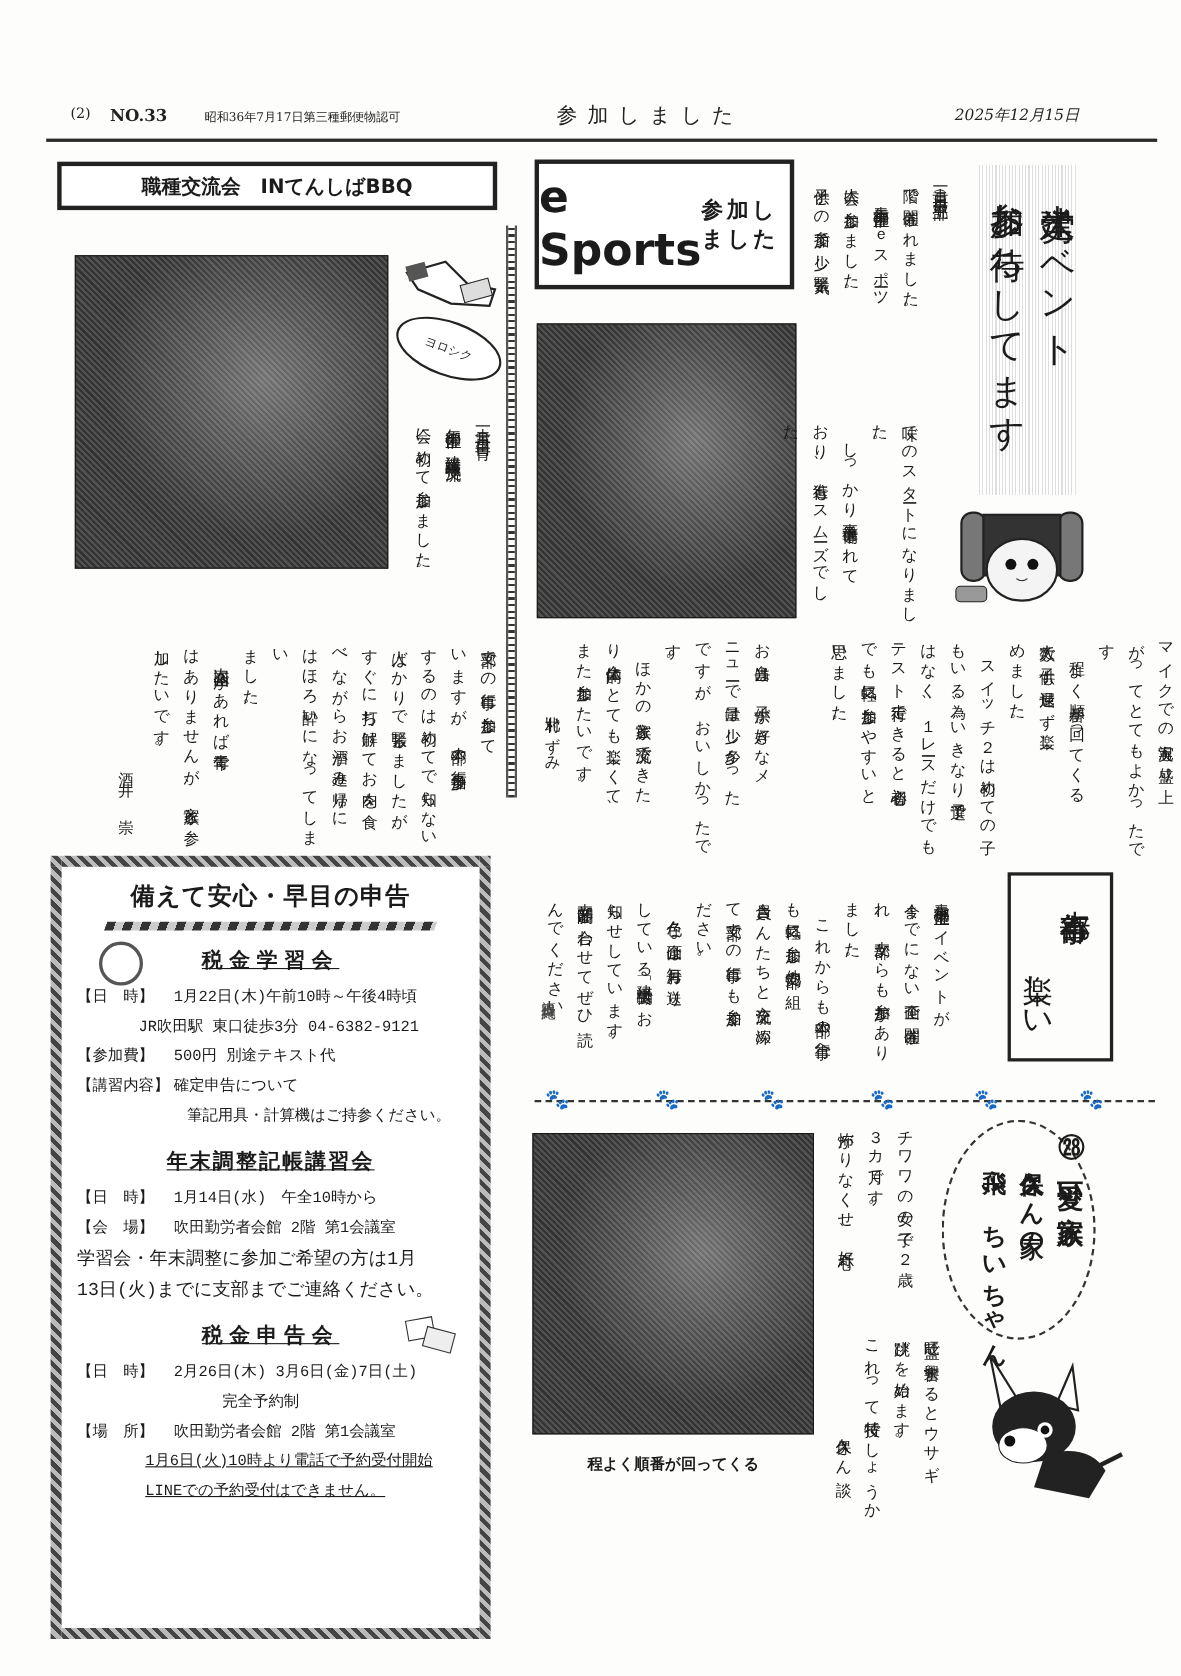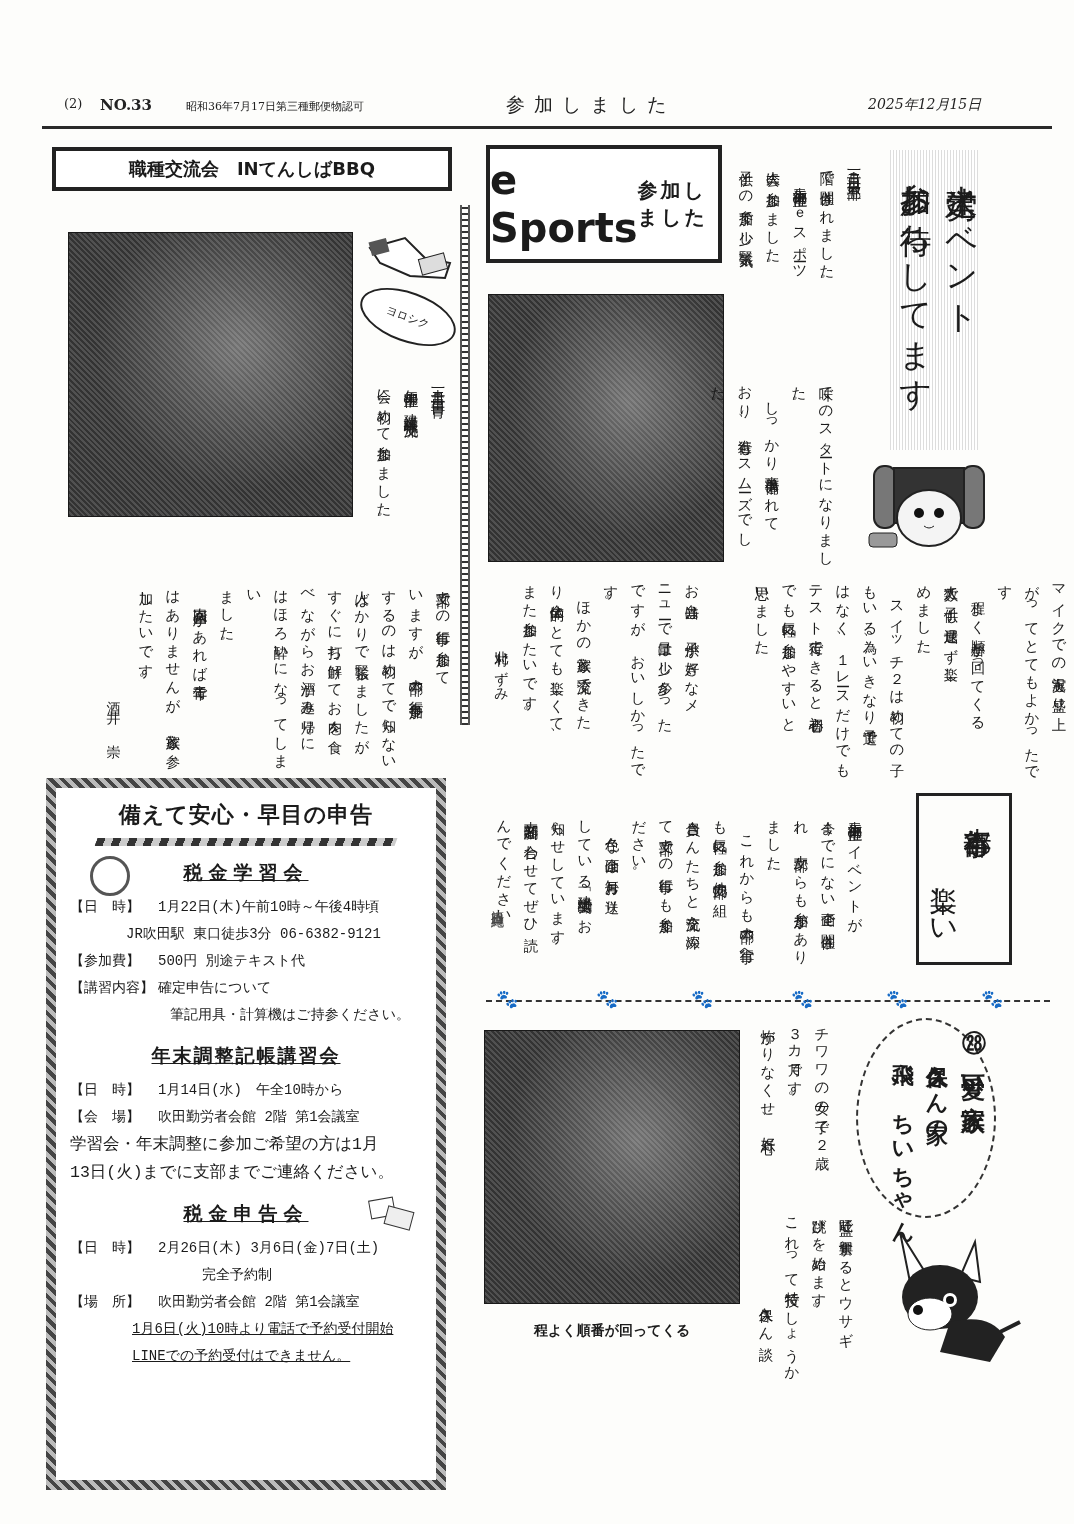--- a/index.html
+++ b/index.html
@@ -227,21 +227,21 @@
 
 <div class="abs tax-box">
   <div class="tax-title">備えて安心・早目の申告</div>
   <div class="tax-deco"></div>
 
   <div style="position:relative;">
     <div class="circle-note abs" style="left:34px;top:-4px;"></div>
     <div class="sec-title">税金学習会</div>
   </div>
   <div class="row"><span class="lbl">【日　時】</span><span>1月22日(木)午前10時～午後4時頃</span></div>
-  <div class="row" style="padding-left:70px;"><span>JR吹田駅 東口徒歩3分 06-6382-9121</span></div>
+  <div class="row" style="padding-left:70px;"><span>JR吹田駅 東口徒歩3分 04-6382-9121</span></div>
   <div class="row"><span class="lbl">【参加費】</span><span>500円 別途テキスト代</span></div>
   <div class="row"><span class="lbl">【講習内容】</span><span>確定申告について</span></div>
   <div class="row indent"><span>筆記用具・計算機はご持参ください。</span></div>
 
   <div class="sec-title" style="letter-spacing:2px;">年末調整記帳講習会</div>
   <div class="row"><span class="lbl">【日　時】</span><span>1月14日(水)　午全10時から</span></div>
   <div class="row"><span class="lbl">【会　場】</span><span>吹田勤労者会館 2階 第1会議室</span></div>
   <div class="row big">学習会・年末調整に参加ご希望の方は1月</div>
   <div class="row big">13日(火)までに支部までご連絡ください。</div>
 

